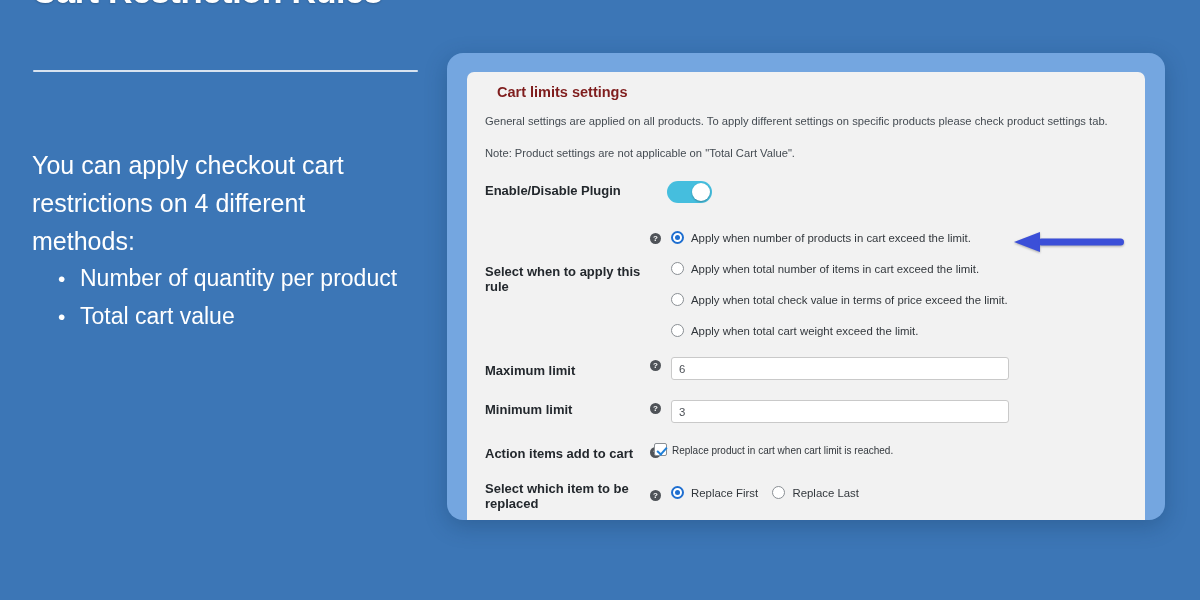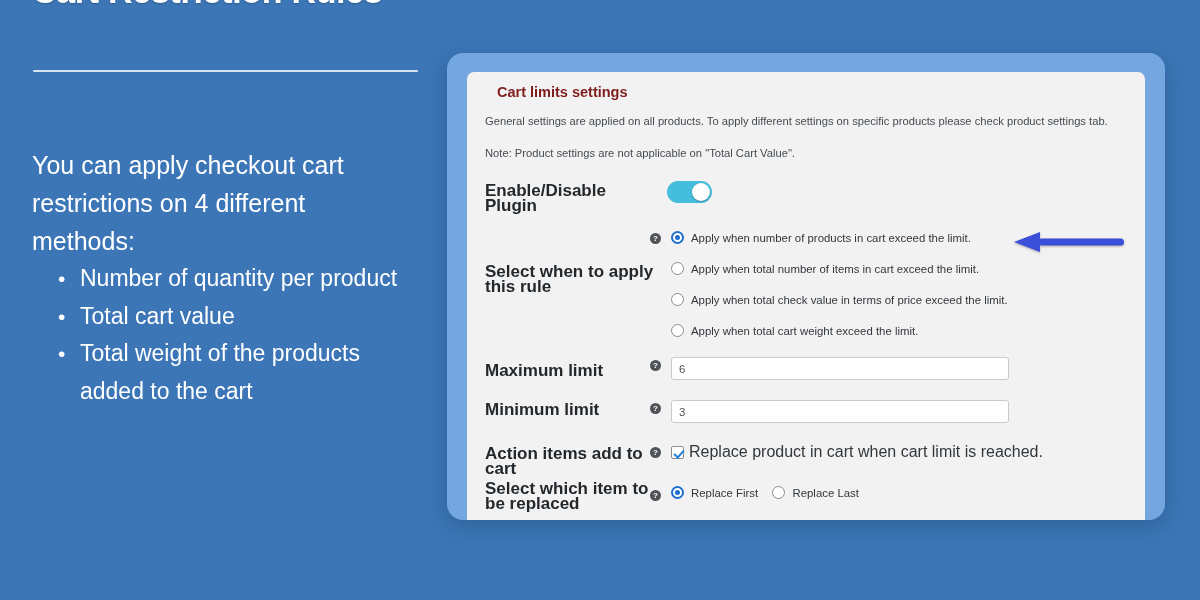--- a/index.html
+++ b/index.html
@@ -99,21 +99,21 @@
     color: #444b52;
     line-height: 15px;
   }
   .panel-desc.d1 { top: 42px; width: 640px; }
   .panel-desc.d2 { top: 74px; width: 640px; }
 
   
   .row-label {
     position: absolute;
     left: 18px;
-    font-size: 17px;
+    font-size: 13px;
     font-weight: bold;
     color: #23282d;
     line-height: 14.5px;
     width: 170px;
   }
 
   .help-icon {
     position: absolute;
     width: 11px; height: 11px;
     border-radius: 50%;
@@ -184,22 +184,22 @@
     font-size: 11.4px;
     color: #4c5056;
     padding: 0 7px;
     line-height: 21px;
     font-family: "Liberation Sans", sans-serif;
   }
 
   
   .check-row {
     position: absolute;
-    left: 204px; top: 211px;
-    font-size: 16px;
+    left: 187px; top: 211px;
+    font-size: 10px;
     color: #32373c;
     white-space: nowrap;
   }
   .check-mark {
     display: inline-block;
     width: 13px; height: 13px;
     border: 1px solid #8a8f94;
     border-radius: 2px;
     background: #ffffff;
     vertical-align: -2px;
@@ -240,21 +240,20 @@
 
   <div class="slide-title">Cart Restriction Rules</div>
 
   <div class="title-divider"></div>
 
   <div class="lead-text">You can apply checkout cart restrictions on 4 different methods:</div>
 
   <ul class="bullet-list">
     <li>Number of quantity per product</li>
     <li>Total cart value</li>
-    <li>Total weight of the products added to the cart</li>
   </ul>
 </div>
 
 <div class="shot-frame">
   <div class="shot-panel">
 
     <div class="panel-title">Cart limits settings</div>
 
     <div class="panel-desc d1">General settings are applied on all products. To apply different settings on specific products please check product settings tab.</div>
 

